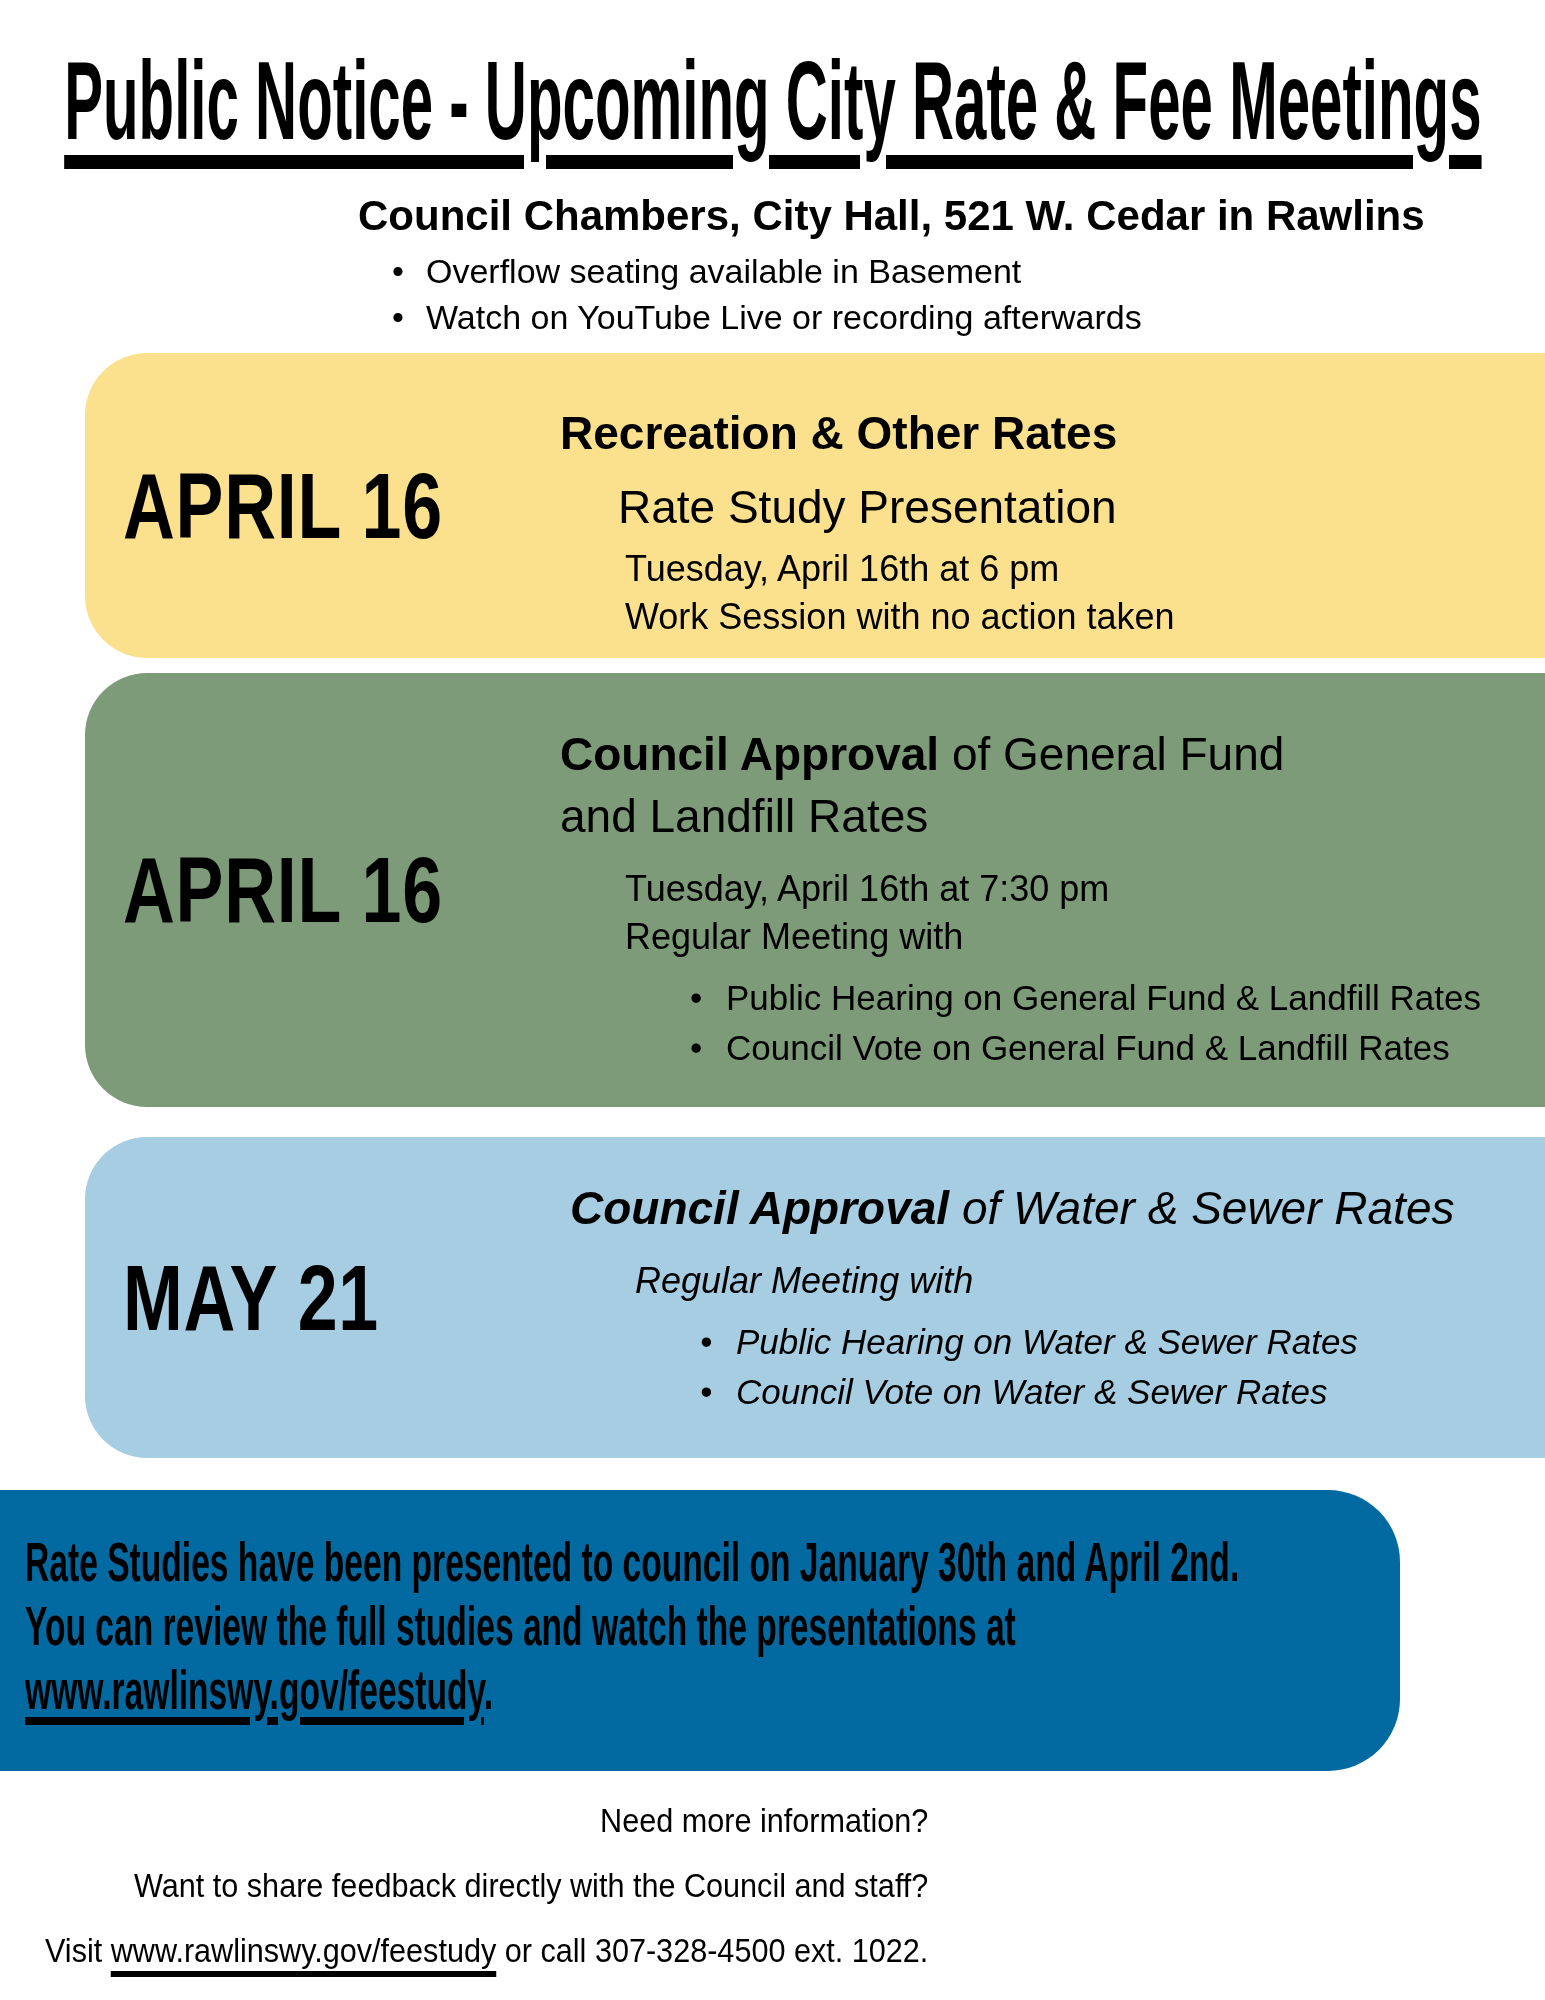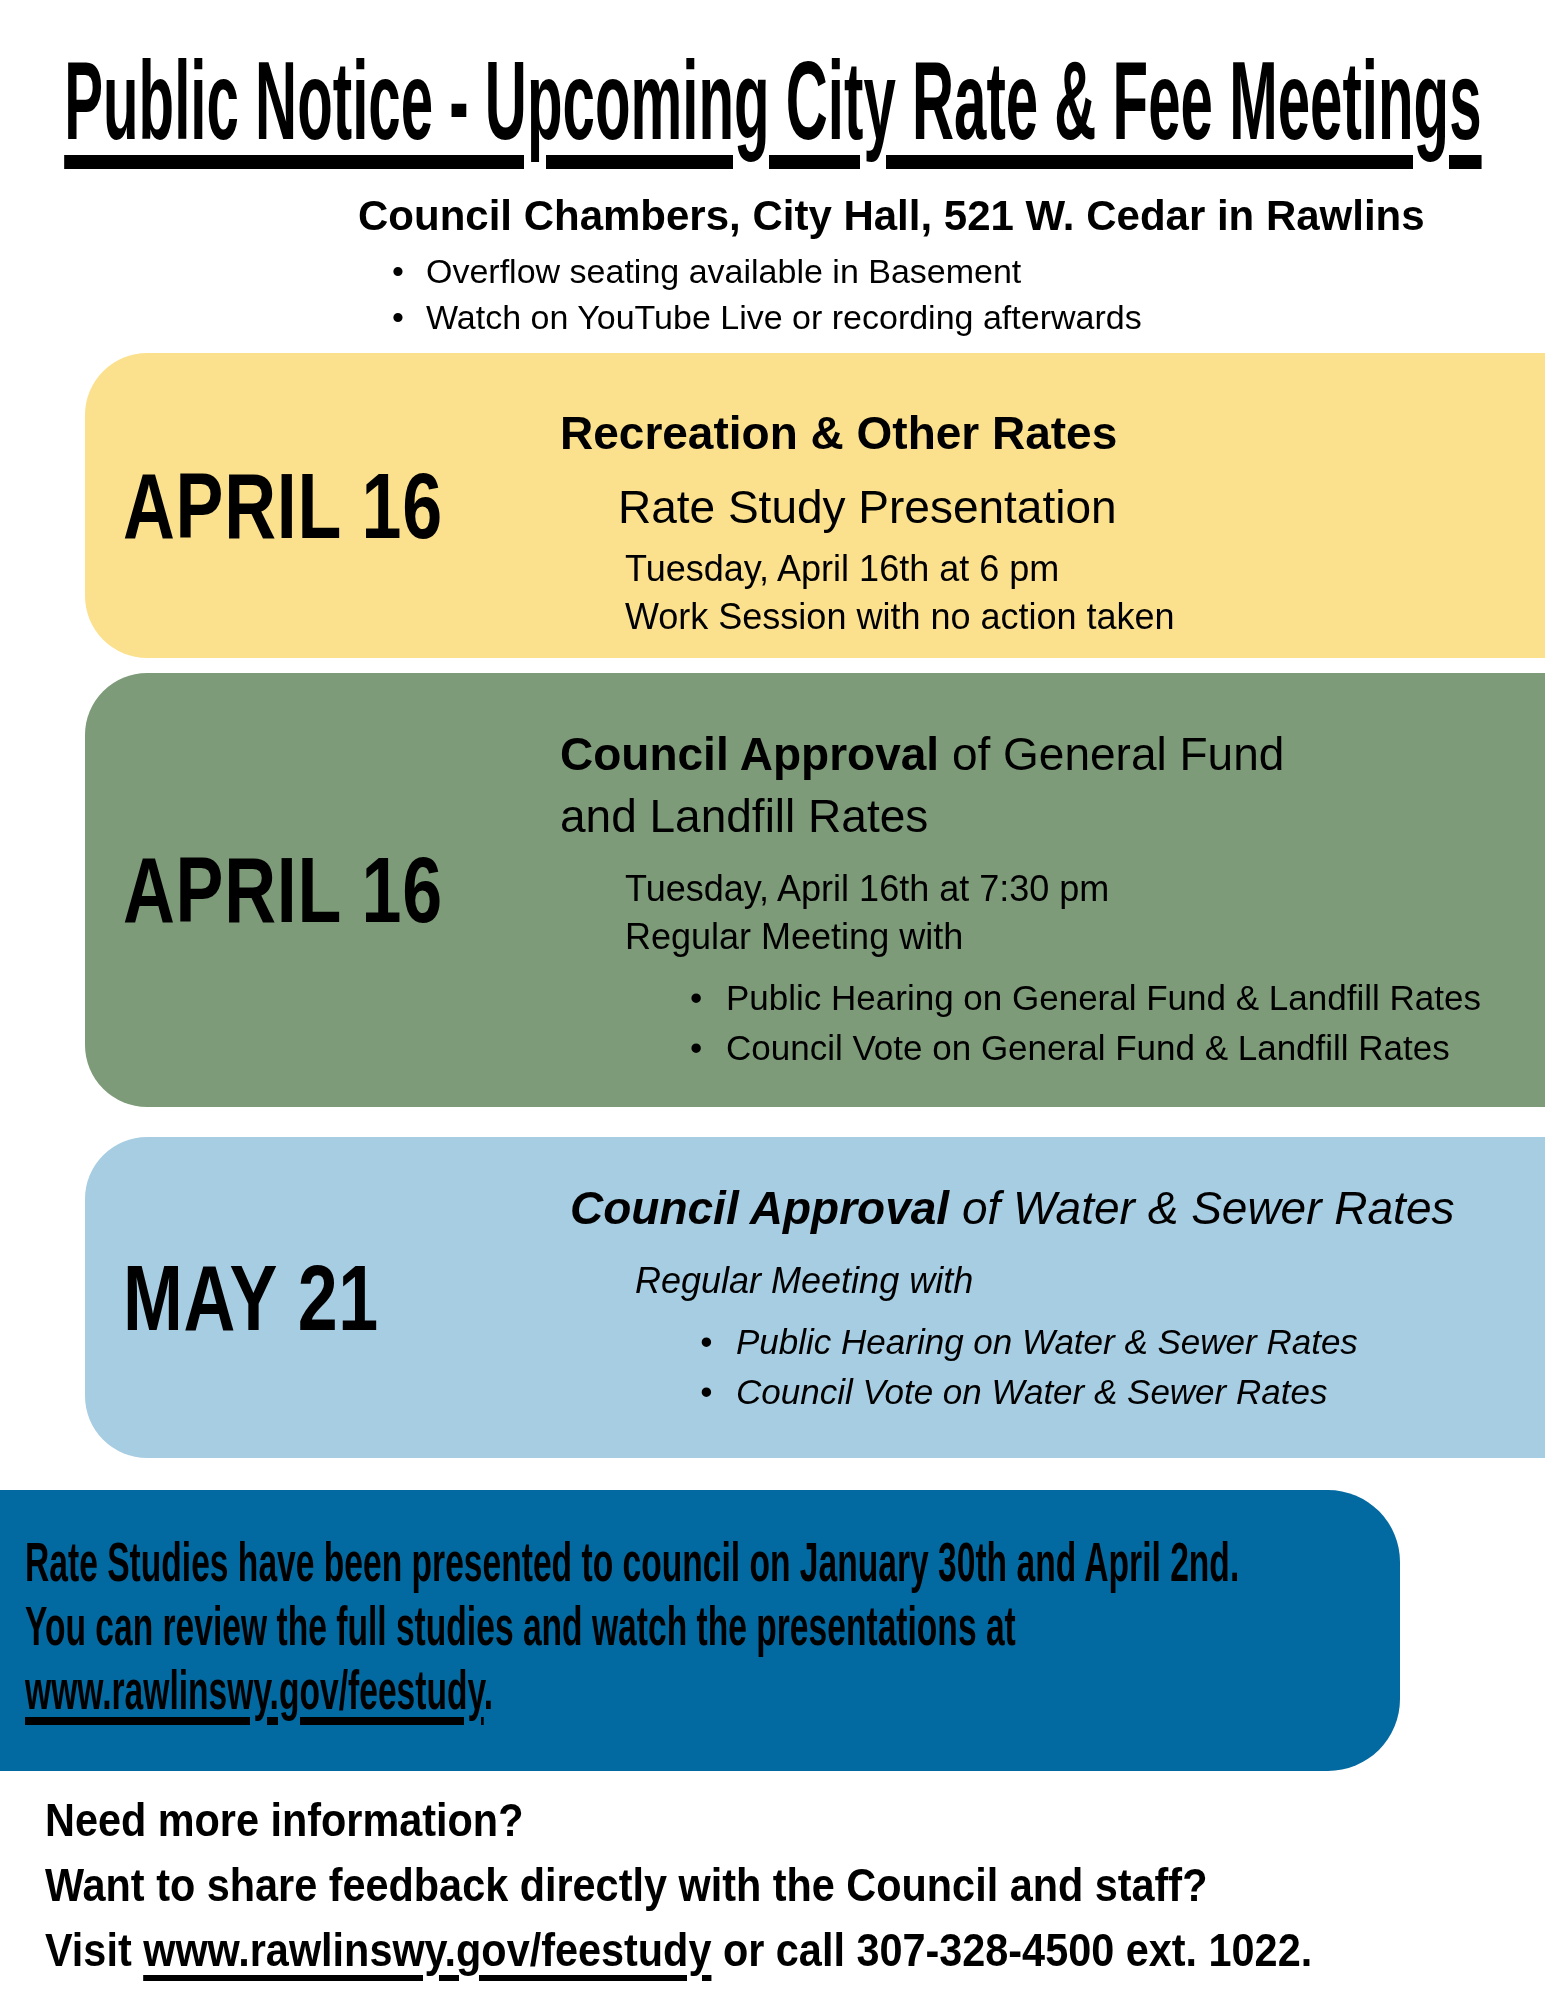--- a/index.html
+++ b/index.html
@@ -48,21 +48,21 @@
   .notice{
     position:absolute;left:0;top:1490px;width:1400px;height:281px;
     border-radius:0 72px 72px 0;
   }
   .notice-text{
     position:absolute;left:25px;top:40px;font-weight:bold;font-size:56px;line-height:64px;
   }
   .notice-text .nline{display:block;transform:scaleX(0.60);transform-origin:left center;white-space:nowrap;}
   .notice-link{text-decoration:underline;text-decoration-thickness:8px;text-underline-offset:8px;color:inherit;}
   
-  .footer{position:absolute;left:45px;top:1788px;font-weight:bold;font-size:46px;line-height:65px;}
+  .footer{position:absolute;left:45px;top:1788px;font-weight:normal;font-size:34px;line-height:65px;text-align:right;}
   .footer .fline{display:block;transform:scaleX(0.90);transform-origin:left center;white-space:nowrap;}
   .footer-link{text-decoration:underline;text-decoration-thickness:6px;text-underline-offset:9px;color:inherit;}
 </style>
 </head>
 <body>
 
 <div class="title-wrap">
   <span class="title">Public Notice - Upcoming City Rate &amp; Fee Meetings</span>
 </div>
 <div class="subtitle">Council Chambers, City Hall, 521 W. Cedar in Rawlins</div>

